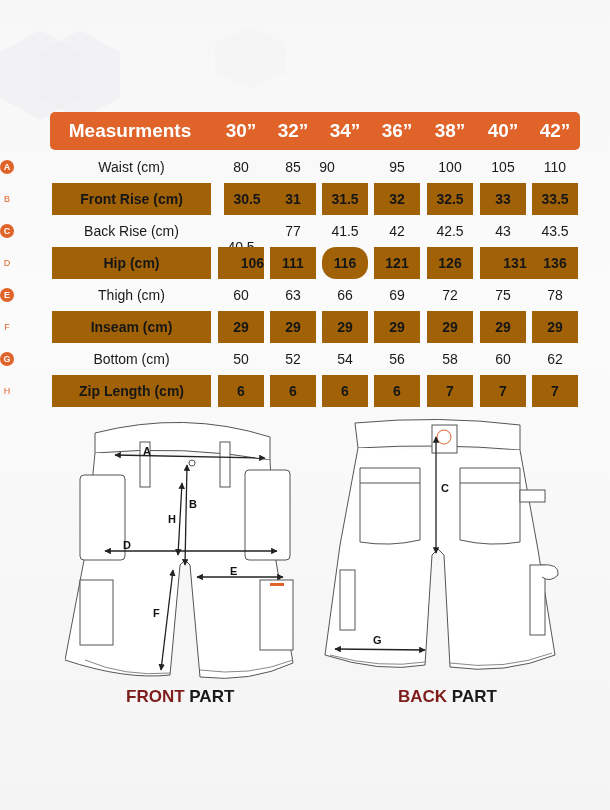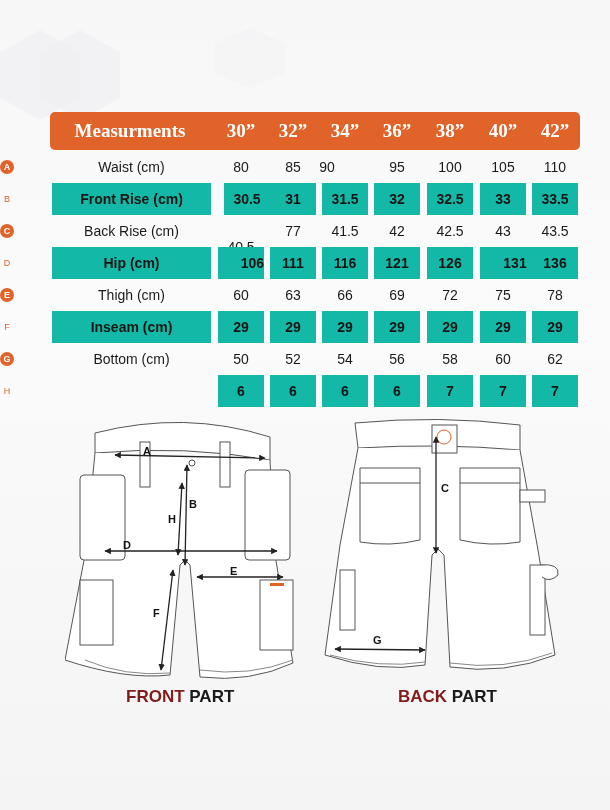--- a/index.html
+++ b/index.html
@@ -4,31 +4,31 @@
 <style>
   html,body{margin:0;padding:0;}
   body{width:610px;height:810px;position:relative;overflow:hidden;
     background:linear-gradient(180deg,#f7f7f8 0%,#fbfbfb 40%,#f4f4f5 100%);
     font-family:"Liberation Sans",sans-serif;}
   .hex{position:absolute;background:#f0f0f2;opacity:.7;
     clip-path:polygon(50% 0,100% 25%,100% 75%,50% 100%,0 75%,0 25%);}
   .header-bar{position:absolute;left:50px;top:112px;width:530px;height:38px;
     background:#e0632a;border-radius:5px;}
   .hdr-text{position:absolute;top:0;height:48px;line-height:38px;color:#fff;
-    font-weight:bold;font-size:19px;text-align:center;font-family:Liberation Serif, serif;}
+    font-weight:bold;font-size:19px;text-align:center;}
   .row{position:absolute;left:0;width:610px;height:32px;}
   .letter{position:absolute;left:0;width:14px;height:14px;top:9px;font-size:9px;
     font-weight:bold;text-align:center;line-height:14px;}
   .letter.circle{background:#e0632a;color:#fff;border-radius:50%;}
   .letter.plain{color:#e0632a;font-weight:normal;}
   .lbl{position:absolute;left:52px;width:159px;height:32px;line-height:32px;
     text-align:center;font-size:14px;color:#1a1a1a;}
   .cell{position:absolute;width:46px;height:32px;line-height:32px;text-align:center;
     font-size:14px;color:#1a1a1a;}
-  .row.hl .lbl,.row.hl .cell{background:#14b8a6;font-weight:bold;color:#161616;}
+  .row.hl .lbl,.row.hl .cell{background:#a16207;font-weight:bold;color:#161616;}
   .diagram{position:absolute;top:415px;}
   .caption{position:absolute;top:687px;font-size:17px;font-weight:bold;}
   .caption .o{color:#7f1d1d;} .caption .k{color:#1a1a1a;}
   svg text{font-family:"Liberation Sans",sans-serif;font-weight:bold;}
 </style>
 </head>
 <body>
 
 <div class="hex" style="left:0;top:30px;width:80px;height:90px;"></div>
 <div class="hex" style="left:40px;top:30px;width:80px;height:90px;"></div>
@@ -77,21 +77,21 @@
       <div class="cell" style="left: 374px;">42</div>
       <div class="cell" style="left: 427px;">42.5</div>
       <div class="cell" style="left: 480px;">43</div>
       <div class="cell" style="left: 532px;">43.5</div>
     </div>
     <div class="row hl" style="top: 247px;">
       <div class="letter plain">D</div>
       <div class="lbl">Hip (cm)</div>
       <div class="cell" style="left: 218px; text-align: right;">106</div>
       <div class="cell" style="left: 270px;">111</div>
-      <div class="cell" style="left: 322px;">116</div>
+      <div class="cell" style="left: 322px; border-radius: 14px;">116</div>
       <div class="cell" style="left: 374px;">121</div>
       <div class="cell" style="left: 427px;">126</div>
       <div class="cell" style="left: 480px; padding-left: 12px;">131</div>
       <div class="cell" style="left: 532px;">136</div>
     </div>
     <div class="row" style="top: 279px;">
       <div class="letter circle">E</div>
       <div class="lbl">Thigh (cm)</div>
       <div class="cell" style="left: 218px;">60</div>
       <div class="cell" style="left: 270px;">63</div>
@@ -118,20 +118,21 @@
       <div class="cell" style="left: 218px;">50</div>
       <div class="cell" style="left: 270px;">52</div>
       <div class="cell" style="left: 322px;">54</div>
       <div class="cell" style="left: 374px;">56</div>
       <div class="cell" style="left: 427px;">58</div>
       <div class="cell" style="left: 480px;">60</div>
       <div class="cell" style="left: 532px;">62</div>
     </div>
     <div class="row hl" style="top: 375px;">
       <div class="letter plain">H</div>
+      <div class="lbl">Zip Length (cm)</div>
       <div class="cell" style="left: 218px;">6</div>
       <div class="cell" style="left: 270px;">6</div>
       <div class="cell" style="left: 322px;">6</div>
       <div class="cell" style="left: 374px;">6</div>
       <div class="cell" style="left: 427px;">7</div>
       <div class="cell" style="left: 480px;">7</div>
       <div class="cell" style="left: 532px;">7</div>
     </div>
   </div>
 

